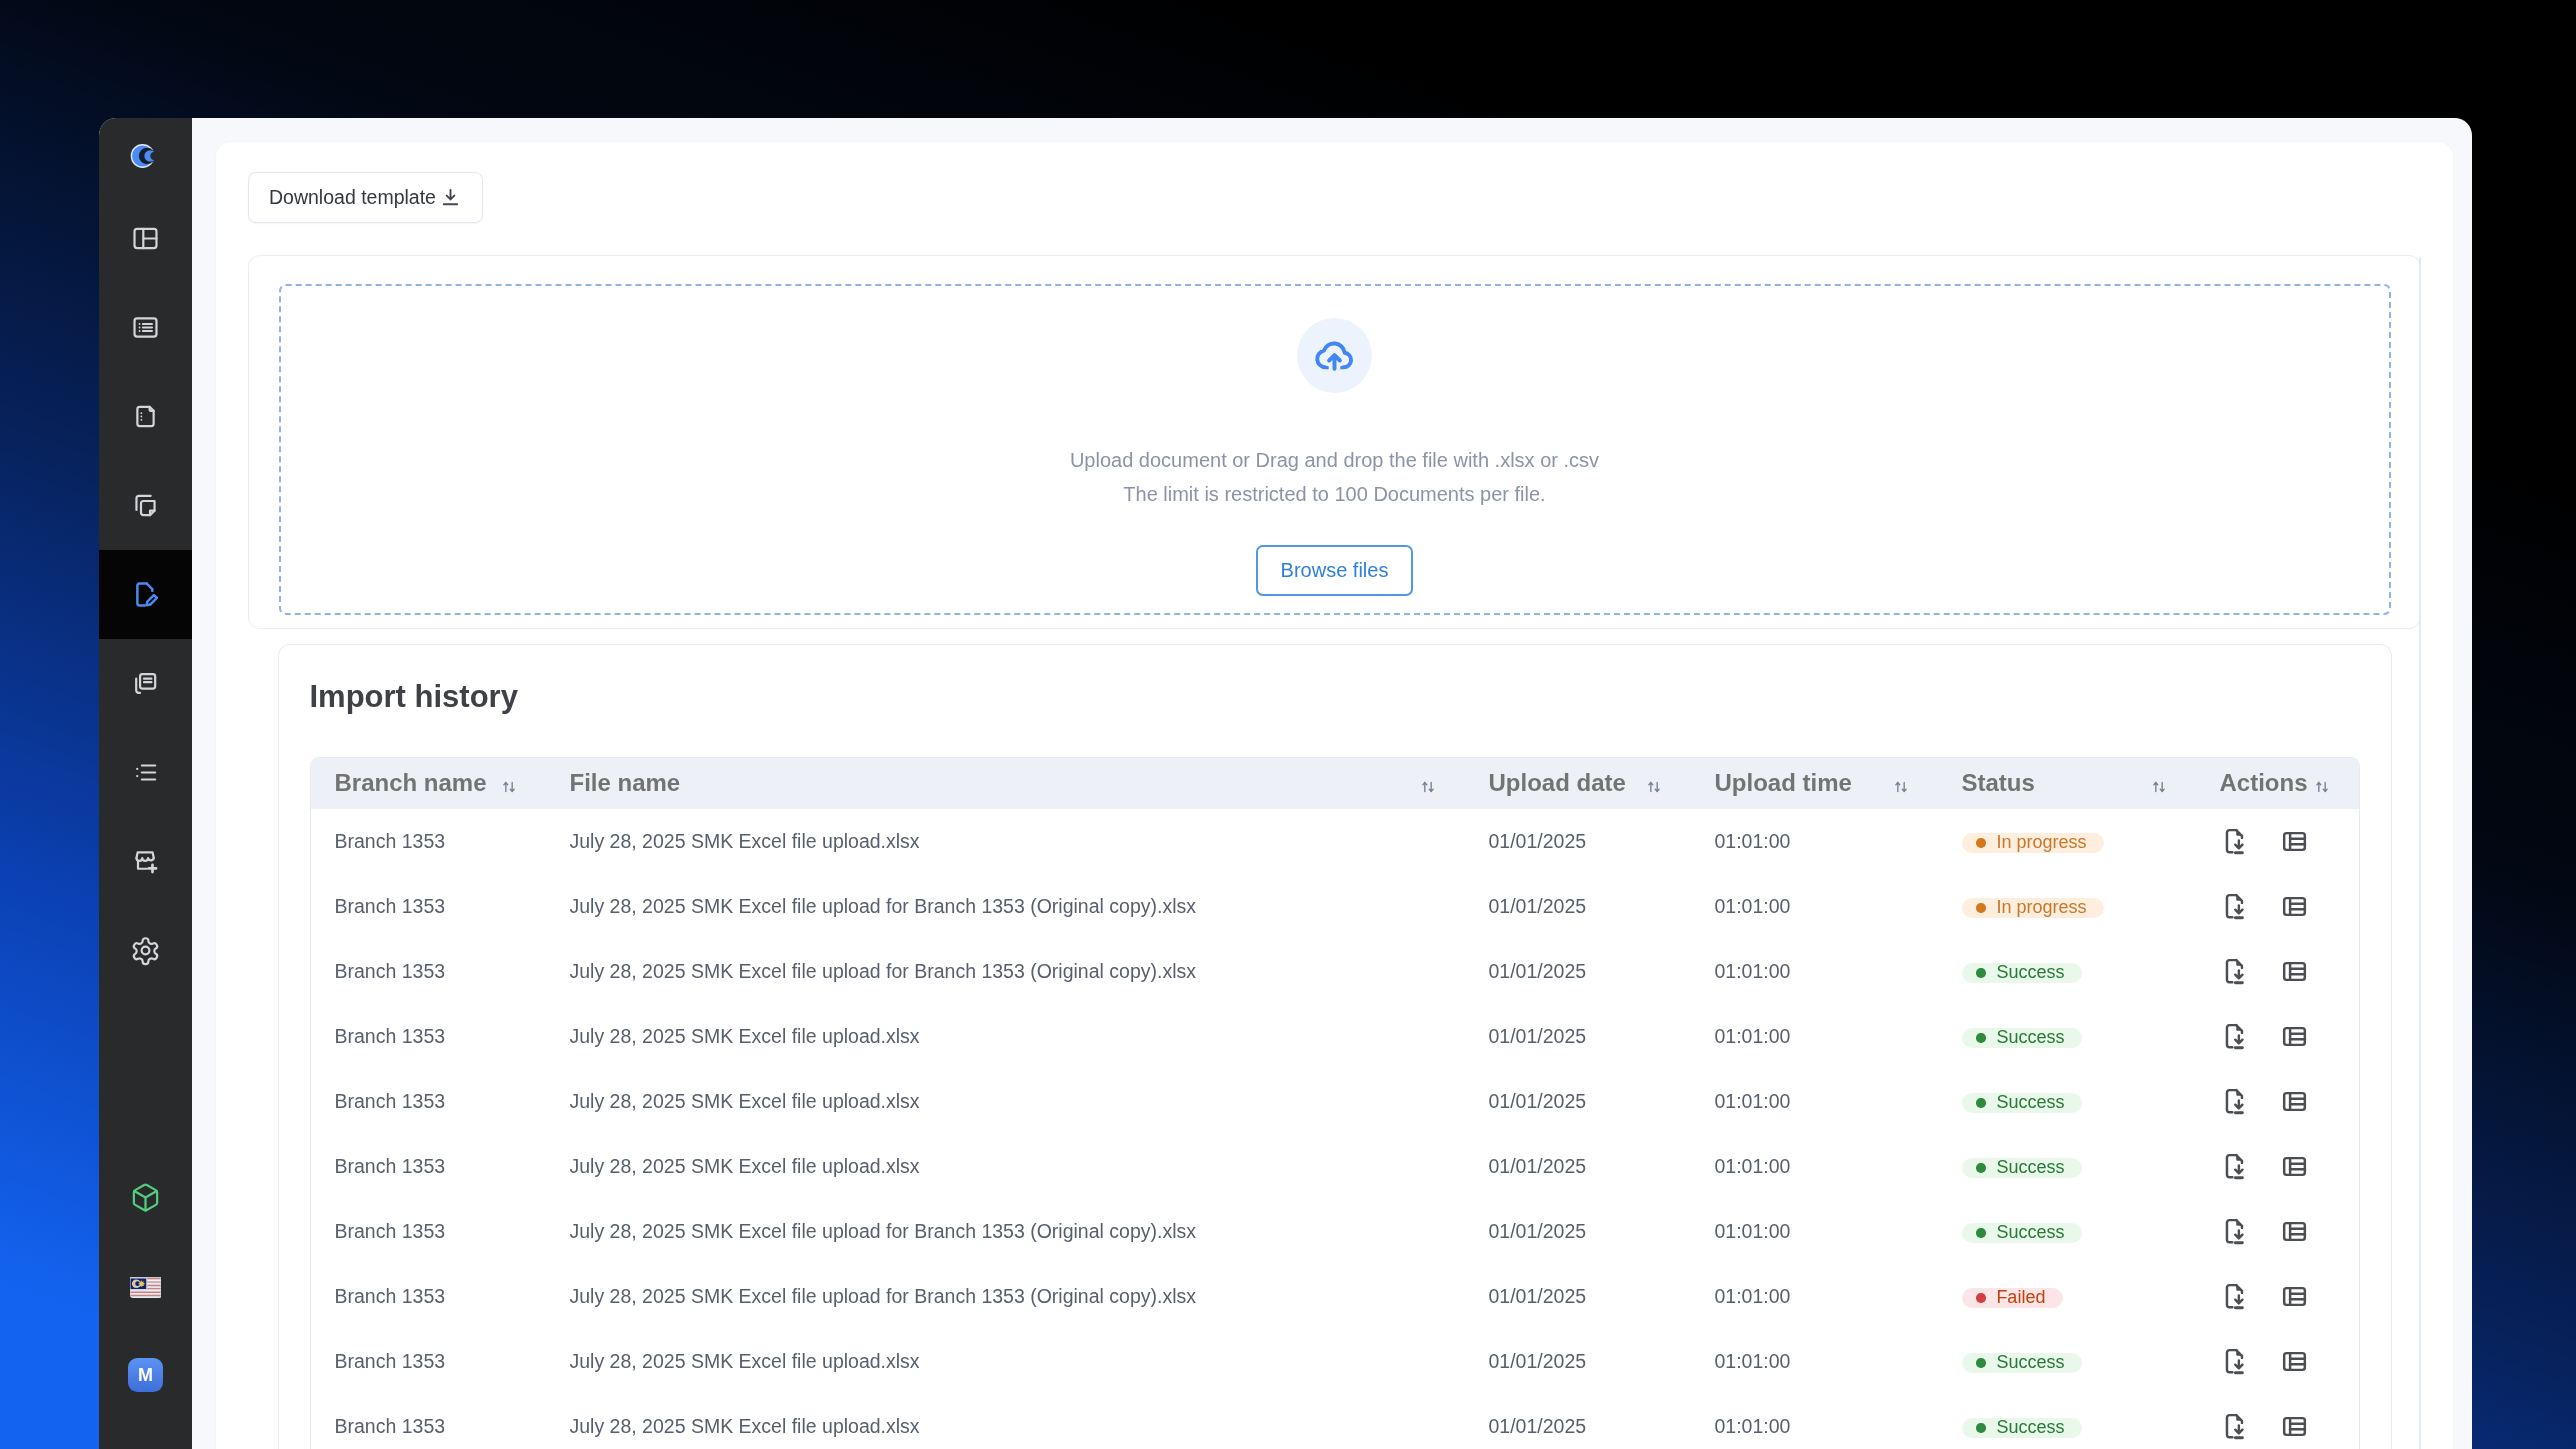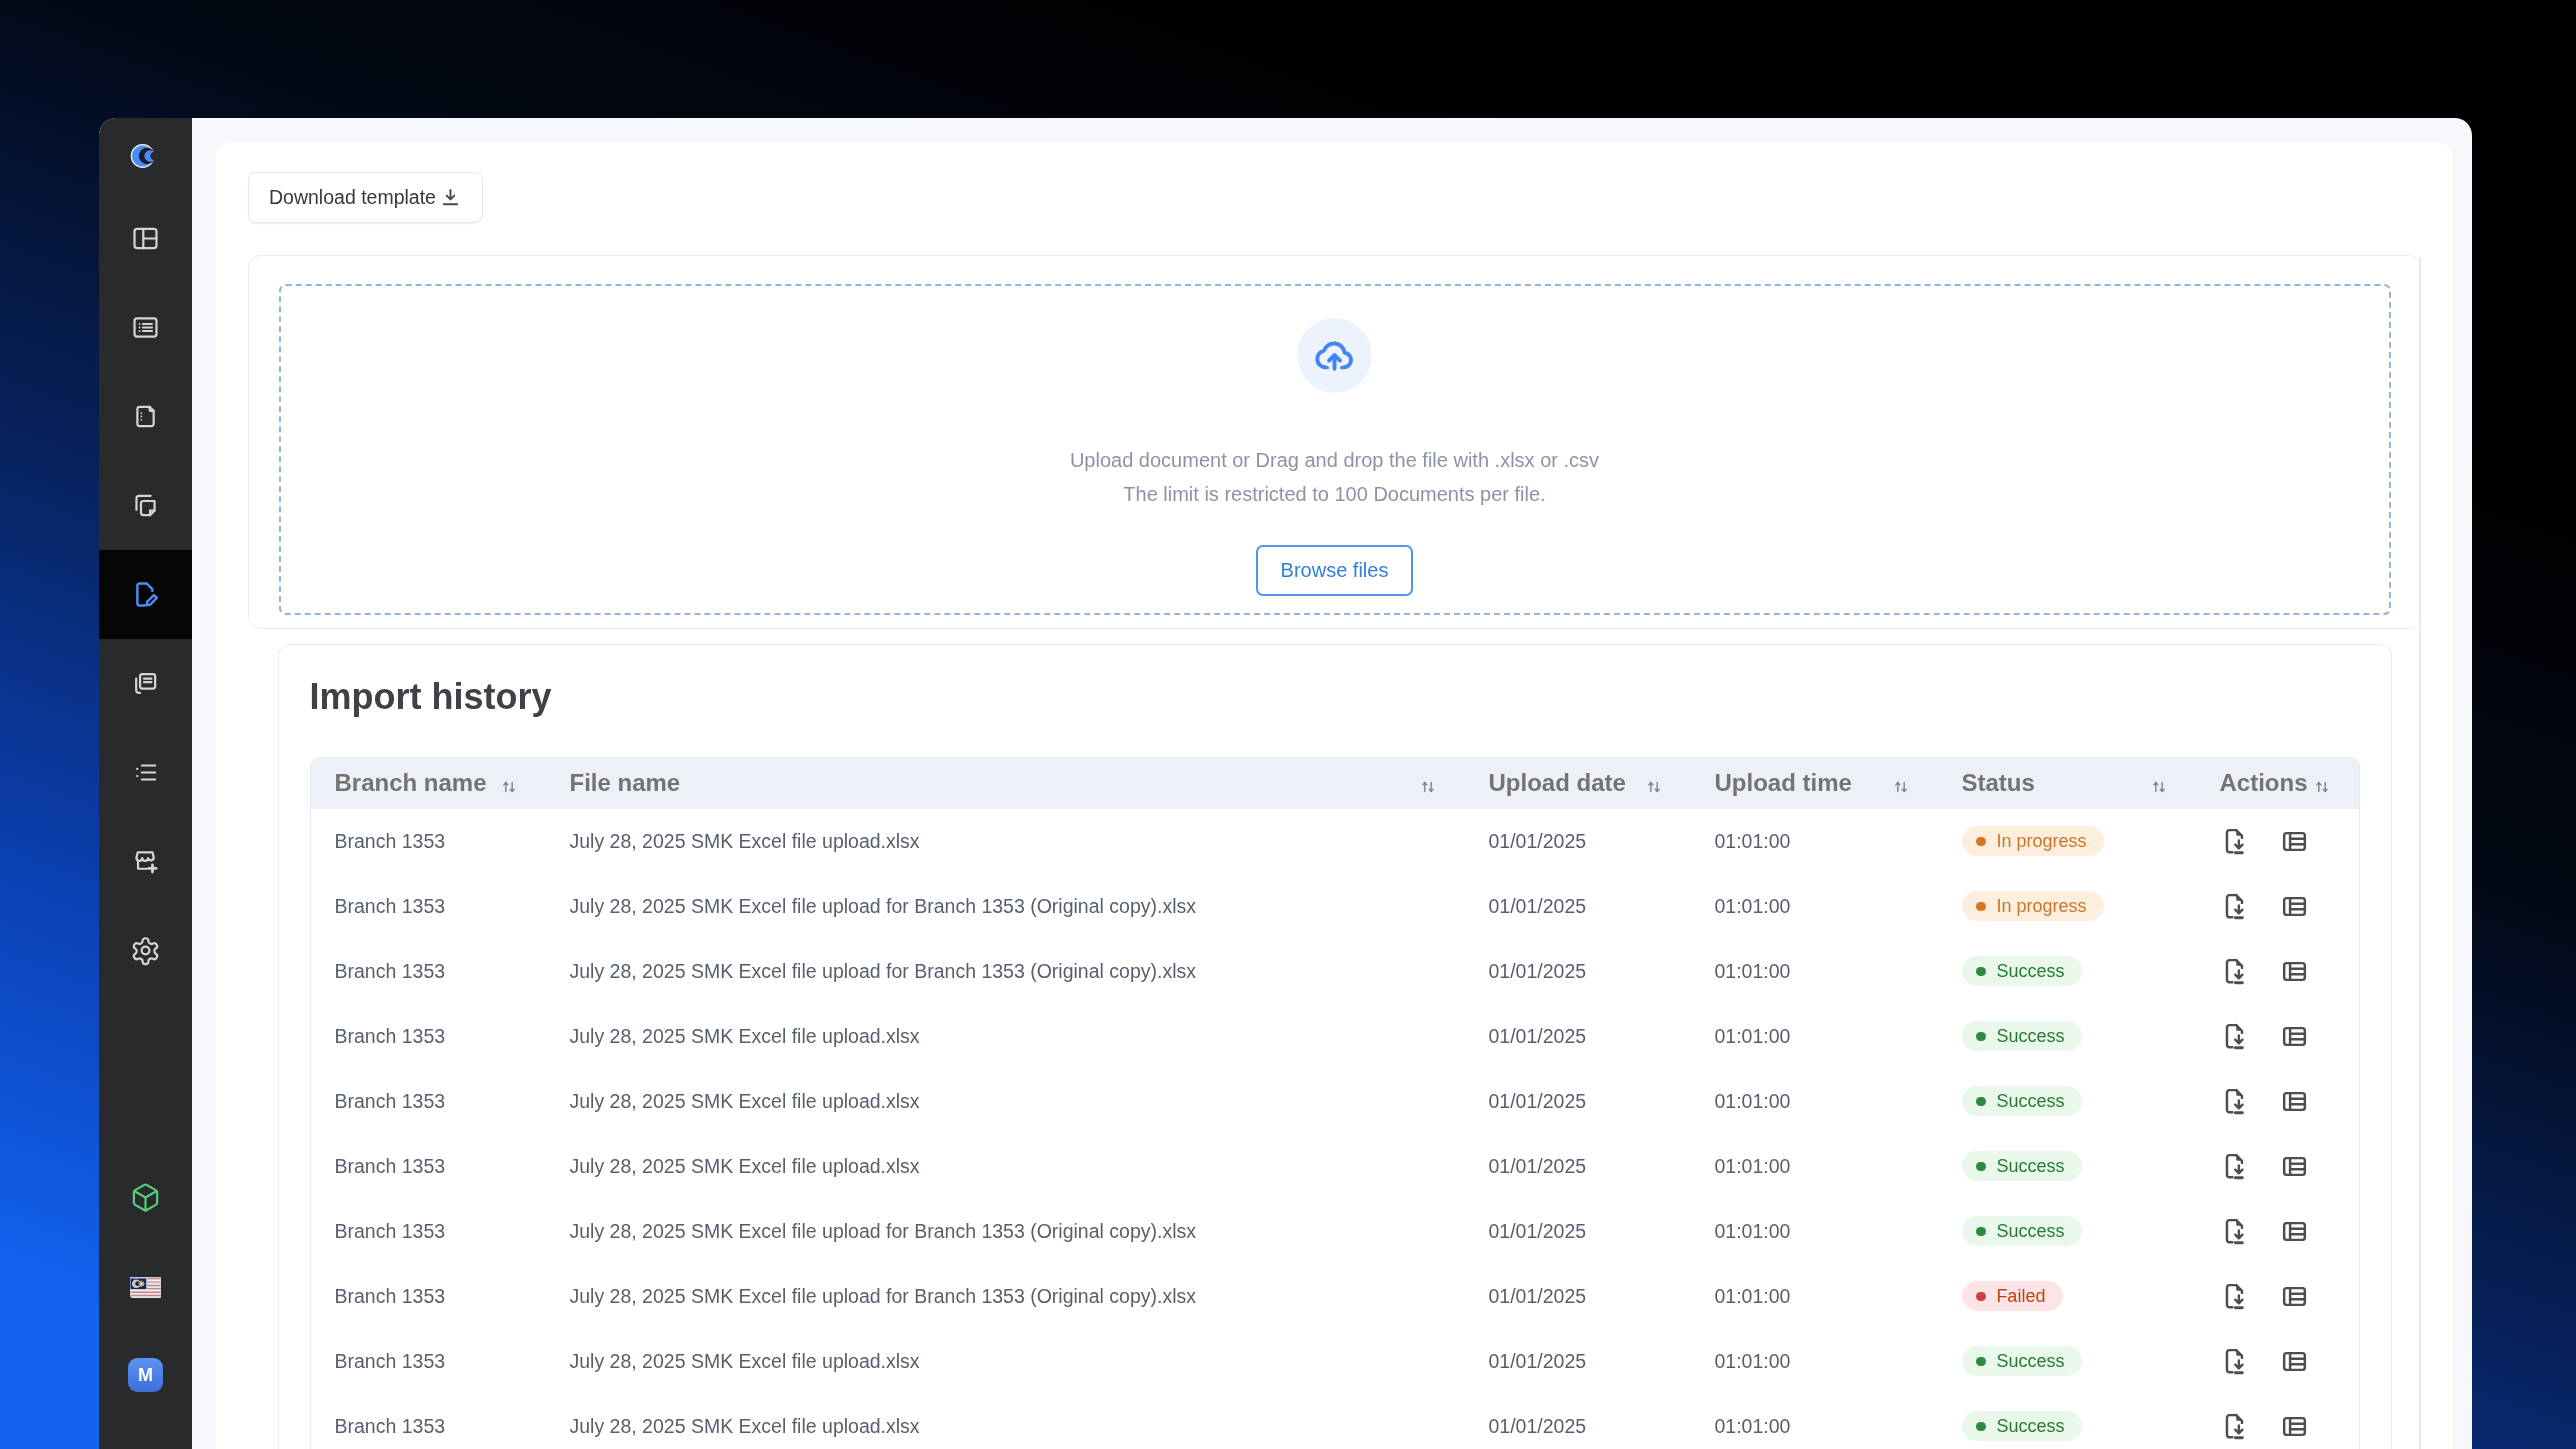--- a/index.html
+++ b/index.html
@@ -67,36 +67,36 @@
   .browse-btn {
     margin-top:39px; height:51px; padding:0 23px; background:#fff;
     border:2px solid #5496e6; border-radius:6.7px; color:#2f80dd;
     font-size:20px; font-weight:500; cursor:pointer; font-family:inherit;
   }
   
   .history {
     margin:14.8px 29.5px 0; border:0.7px solid #e9edf3; border-bottom:none;
     border-radius:12px 12px 0 0; padding:34px 31px 0; height:872px; background:#fff;
   }
-  .history-title { font-size:36px; line-height:35px; font-weight:700; color:#3e4247; }
+  .history-title { font-size:31px; line-height:35px; font-weight:700; color:#3e4247; }
   .table {
     margin-top:43px; border:0.7px solid #e6ebf2; border-bottom:none;
     border-radius:9.4px 9.4px 0 0; overflow:hidden;
   }
   .tr { display:grid; grid-template-columns:235px 919px 226px 247px 258px 1fr; align-items:center; }
   .thead { background:#edf1f7; height:51px; }
   .th {
     display:flex; align-items:flex-end; justify-content:space-between;
     padding:0 27px 0 24px; font-size:24px; font-weight:600; color:#737373;
   }
   .th svg { width:20px; height:20px; stroke:#737e8f; fill:none; stroke-width:1.6; stroke-linecap:round; stroke-linejoin:round; flex:0 0 auto; }
   .row { height:65px; background:#fff; }
   .td { padding-left:24px; font-size:19.5px; color:#575f6d; white-space:nowrap; overflow:hidden; }
   .badge {
-    display:inline-flex; align-items:center; gap:10.7px; height:30px; padding:0 17.4px 0 14.8px;
+    display:inline-flex; align-items:center; gap:10.7px; height:20px; padding:0 17.4px 0 14.8px;
     border-radius:18px; font-size:18px; font-weight:500;
   }
   .badge .dot { width:9.4px; height:9.4px; border-radius:50%; }
   .st-progress { background:#fdeede; color:#c9772b; } .st-progress .dot { background:#d2791f; }
   .st-success  { background:#e9f8eb; color:#267a35; } .st-success  .dot { background:#2e8b3e; }
   .st-failed   { background:#fce5e6; color:#c2410c;justify-content:center; } .st-failed   .dot { background:#d23f42; }
   .actions { display:flex; align-items:center; gap:28px; }
   .actions svg { width:31px; height:31px; stroke:#4b4e53; fill:none; stroke-width:1.9; stroke-linecap:round; stroke-linejoin:round; cursor:pointer; }
 </style>
 </head>

